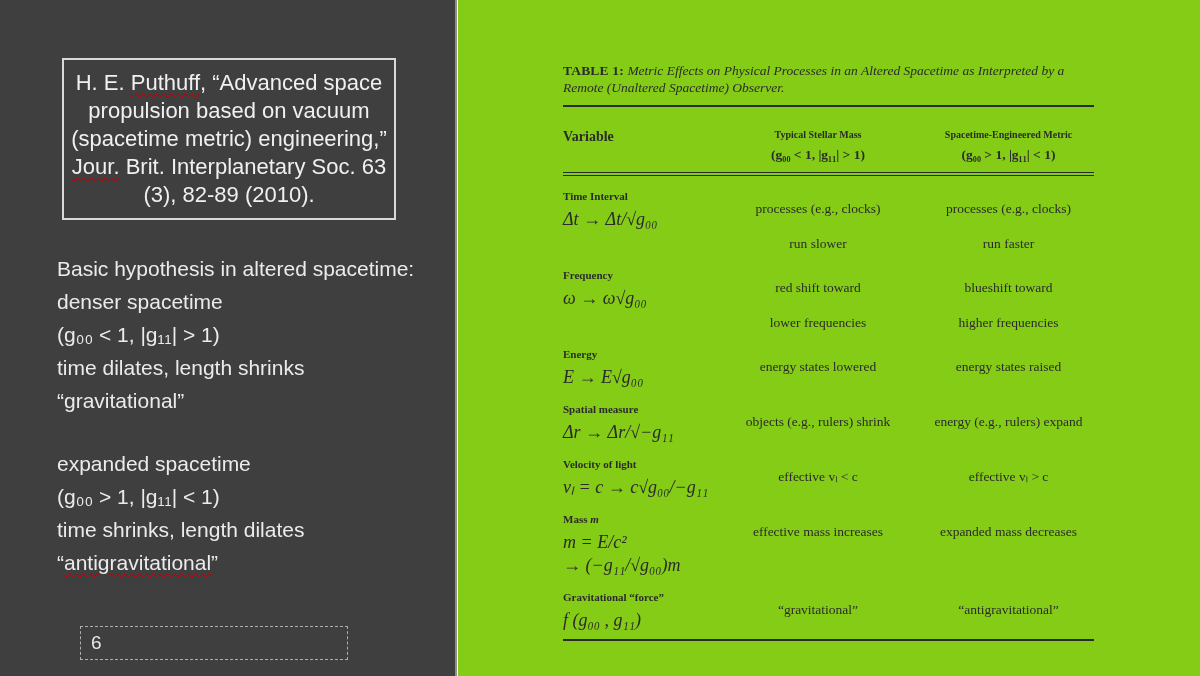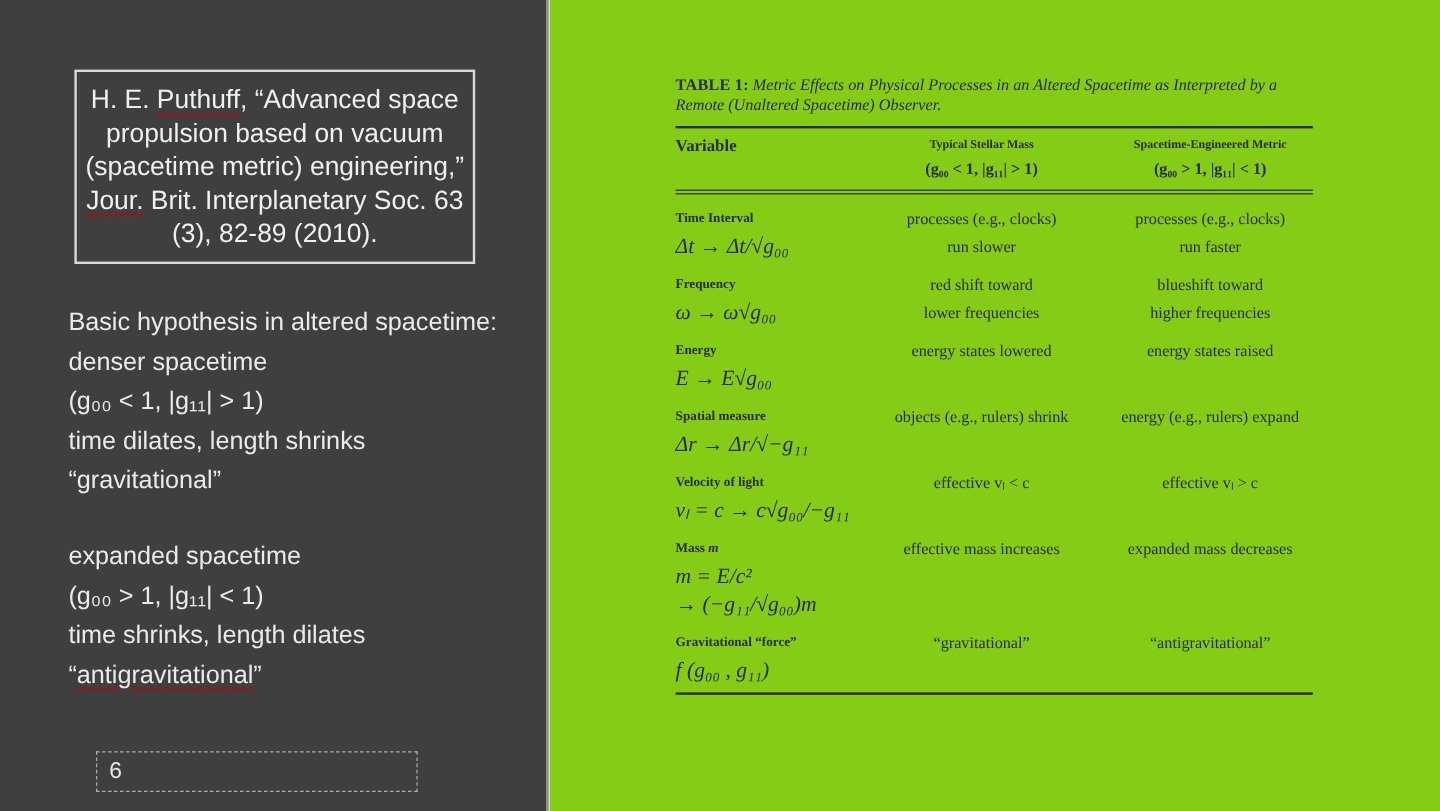--- a/index.html
+++ b/index.html
@@ -31,30 +31,30 @@
 
   .table-wrap{position:absolute;left:105px;top:62px;width:531px;
               font-family:"Liberation Serif",serif;color:#2b2b2b;}
   .caption{font-size:13.5px;font-style:italic;line-height:17px;margin-bottom:9px;}
   .caption b{font-style:normal;letter-spacing:.2px;}
 
   .rule-top{border-top:2px solid #2b2b2b;}
   .dbl-rule{height:2px;border-top:1px solid #2b2b2b;border-bottom:1px solid #2b2b2b;}
   .rule-bottom{border-top:2px solid #2b2b2b;margin-top:7px;}
 
-  .thead{display:grid;grid-template-columns:150px 210px 171px;padding:8px 0 9px;}
+  .thead{display:grid;grid-template-columns:150px 210px 171px;padding:22px 0 9px;}
   .th1{font-weight:bold;font-size:14px;}
   .hline1{font-weight:bold;font-size:10px;text-align:center;white-space:nowrap;}
   .hline2{font-weight:bold;font-size:13.5px;text-align:center;margin-top:7px;white-space:nowrap;}
 
   .trow{display:grid;grid-template-columns:150px 210px 171px;padding-top:9px;}
   .varname{font-weight:bold;font-size:11px;line-height:23px;white-space:nowrap;}
   .varname em{font-weight:bold;}
   .formula{font-style:italic;font-size:18px;line-height:23px;white-space:nowrap;}
-  .cline{font-size:13.5px;line-height:23px;text-align:center;white-space:nowrap;}
+  .cline{font-size:13.5px;line-height:23px;text-align:center;white-space:nowrap;margin-top:12px;}
 </style>
 </head>
 <body>
 
 <div id="slide">
 
   <div class="left-panel">
 
     <div class="citation-box">
       <div class="citation-text">

